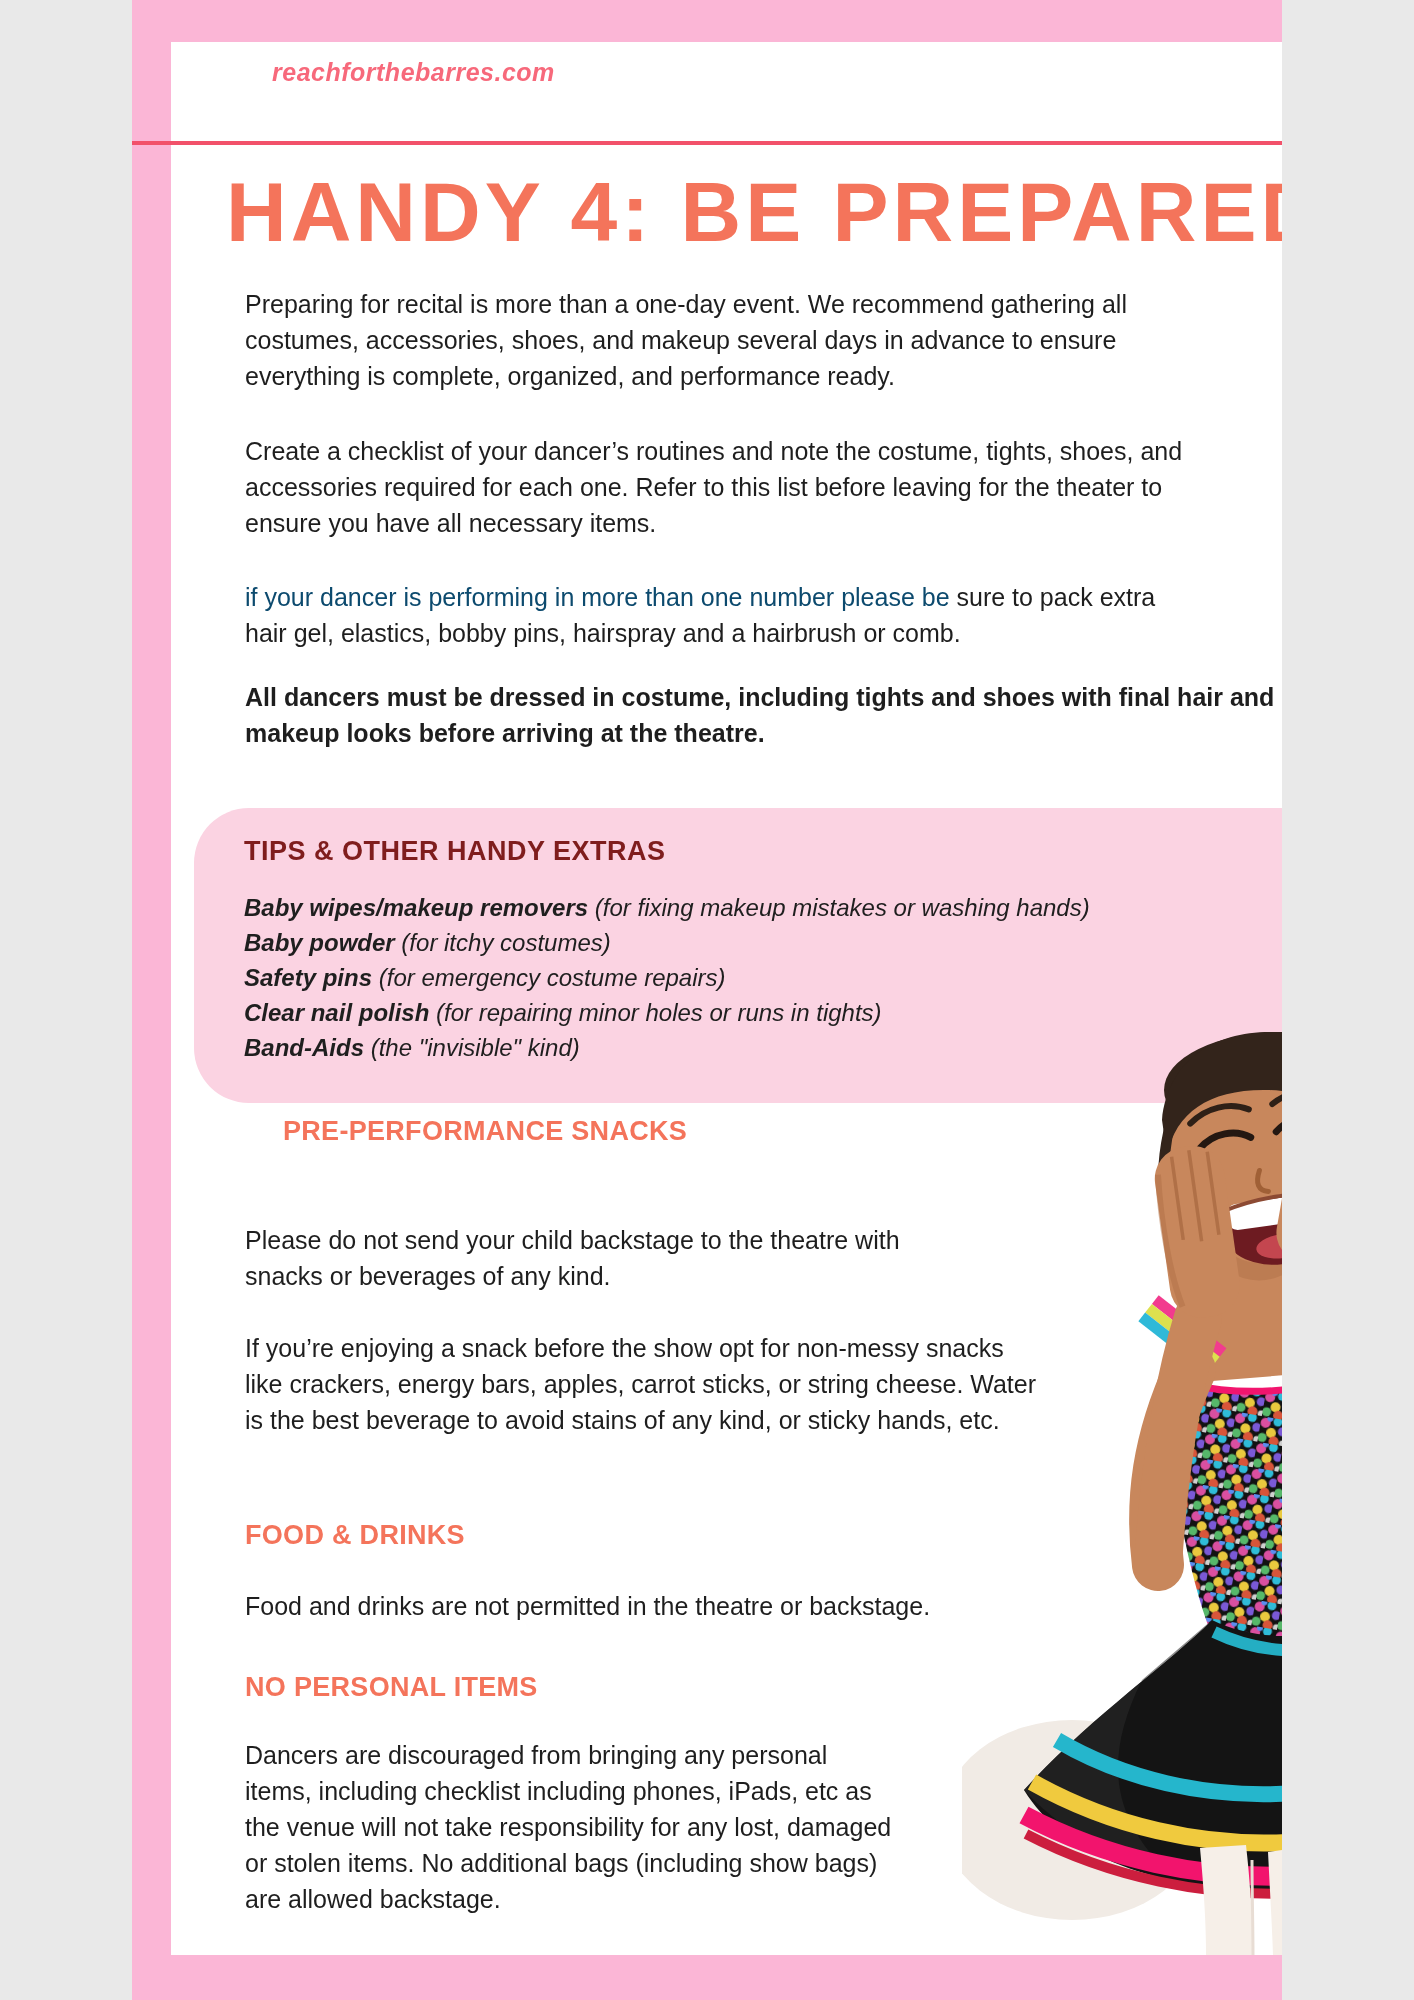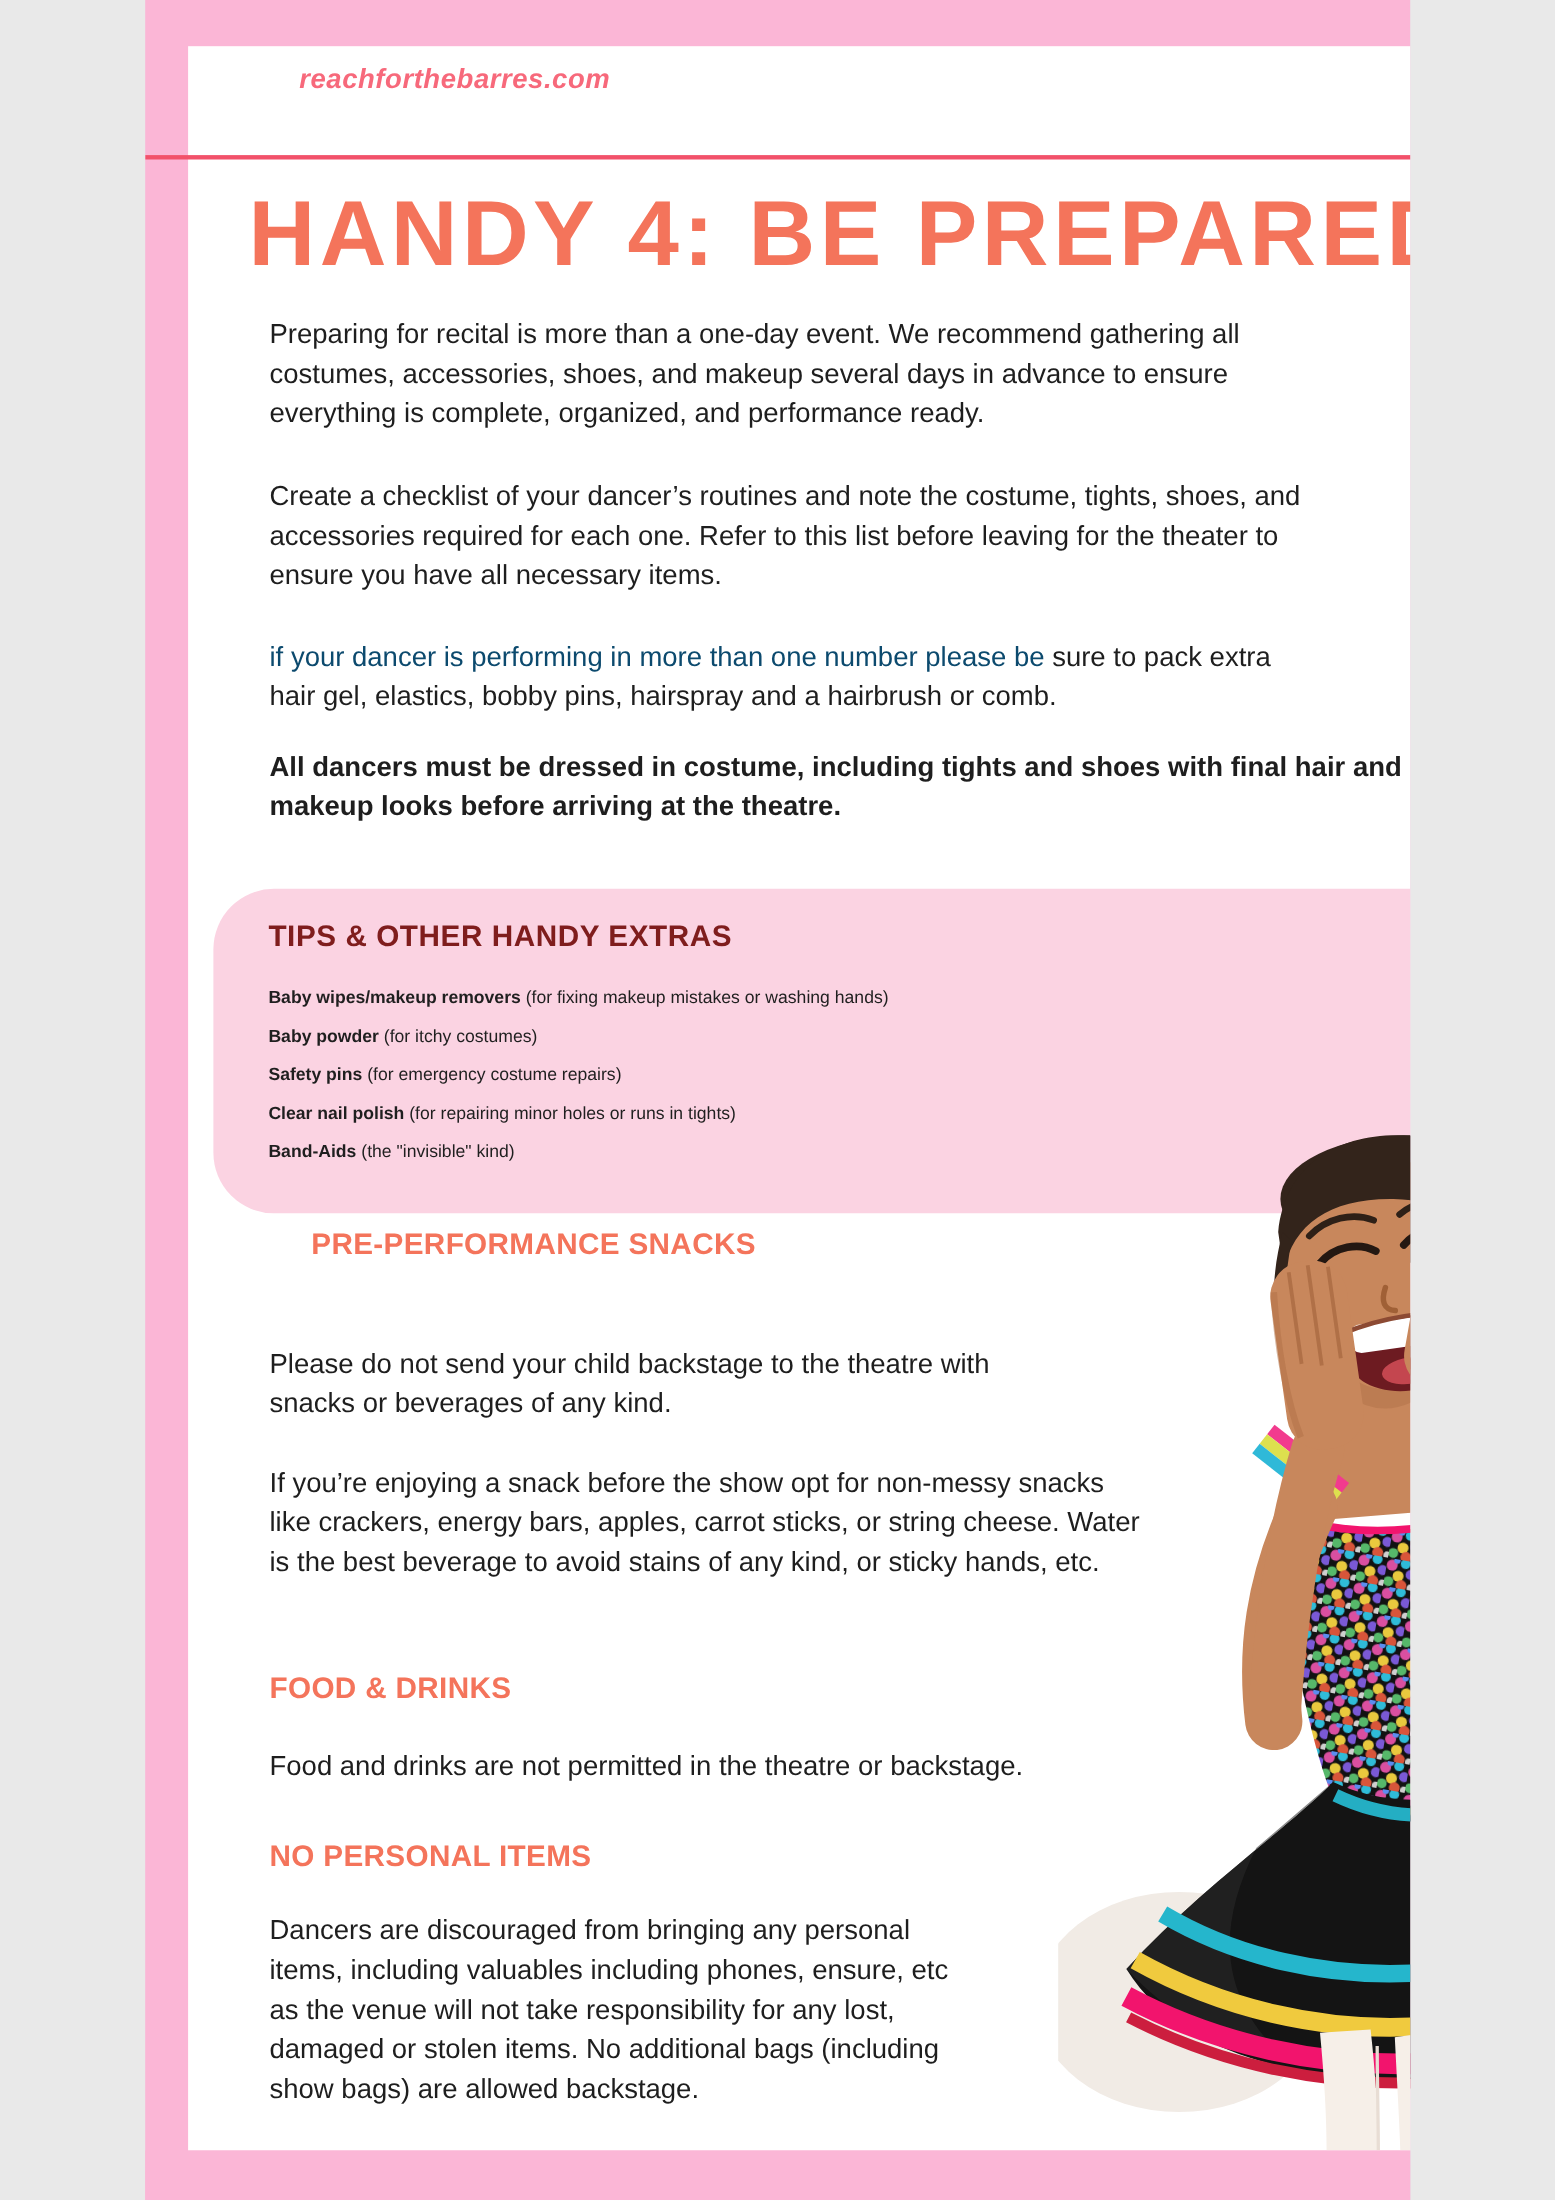--- a/index.html
+++ b/index.html
@@ -25,21 +25,21 @@
   #p1{left:113px;top:286px;width:950px;}
   #p2{left:113px;top:433px;width:950px;}
   #p3{left:113px;top:579px;width:950px;}
   #p3 .light-seg{color:#0c4a6e;font-weight:300;}
   #p4{left:113px;top:679px;width:1030px;font-weight:700;}
   
   #tips-box{left:62px;top:808px;width:1278px;height:295px;background:#fbd3e2;
     border-radius:55px 55px 75px 55px;}
   #tips-heading{left:50px;top:28px;font-size:27px;font-weight:700;color:#7f1d1d;letter-spacing:.5px;position:absolute;}
   #tips-list{position:absolute;left:50px;top:82px;margin:0;padding:0;list-style:none;}
-  #tips-list li{font-size:16px;line-height:35px;}
+  #tips-list li{font-size:24px;line-height:35px;font-style:italic;}
   #tips-list .lead{font-weight:700;}
   
   .sec-heading{font-size:27px;font-weight:700;color:#f4745b;letter-spacing:.3px;}
   #snacks-heading{left:113px;top:1116px;margin-left:38px;}
   #snacks-p1{left:113px;top:1222px;width:730px;}
   #snacks-p2{left:113px;top:1330px;width:800px;}
   #food-heading{left:113px;top:1520px;}
   #food-p1{left:113px;top:1588px;width:920px;}
   #personal-heading{left:113px;top:1672px;}
   #personal-p1{left:113px;top:1737px;width:650px;}
@@ -88,21 +88,21 @@
   </div>
 
   <div class="abs sec-heading" id="snacks-heading">PRE-PERFORMANCE SNACKS</div>
   <div class="abs body-p" id="snacks-p1">Please do not send your child backstage to the theatre with snacks or beverages of any kind.</div>
   <div class="abs body-p" id="snacks-p2">If you’re enjoying a snack before the show opt for non-messy snacks like crackers, energy bars, apples, carrot sticks, or string cheese. Water is the best beverage to avoid stains of any kind, or sticky hands, etc.</div>
 
   <div class="abs sec-heading" id="food-heading">FOOD &amp; DRINKS</div>
   <div class="abs body-p" id="food-p1">Food and drinks are not permitted in the theatre or backstage.</div>
 
   <div class="abs sec-heading" id="personal-heading">NO PERSONAL ITEMS</div>
-  <div class="abs body-p" id="personal-p1">Dancers are discouraged from bringing any personal items, including valuables including phones, ensure, etc as the venue will not take responsibility for any lost, damaged or stolen items.  No additional bags (including show bags) are allowed backstage.</div>
+  <div class="abs body-p" id="personal-p1">Dancers are discouraged from bringing any personal items, including checklist including phones, iPads, etc as the venue will not take responsibility for any lost, damaged or stolen items.  No additional bags (including show bags) are allowed backstage.</div>
 
   <svg class="abs" id="dancer-photo" viewBox="0 0 540 935" xmlns="http://www.w3.org/2000/svg" aria-hidden="true">
     <defs>
       <pattern id="seq" width="26" height="26" patternUnits="userSpaceOnUse" patternTransform="rotate(10)">
         <rect width="26" height="26" fill="#121212"></rect>
         <circle cx="5" cy="6" r="5" fill="#da4fa0"></circle>
         <circle cx="17" cy="3" r="4.5" fill="#2fbcd8"></circle>
         <circle cx="12" cy="15" r="5" fill="#e9c93e"></circle>
         <circle cx="23" cy="12" r="4.5" fill="#7a59d6"></circle>
         <circle cx="4" cy="21" r="4.5" fill="#56b86a"></circle>

